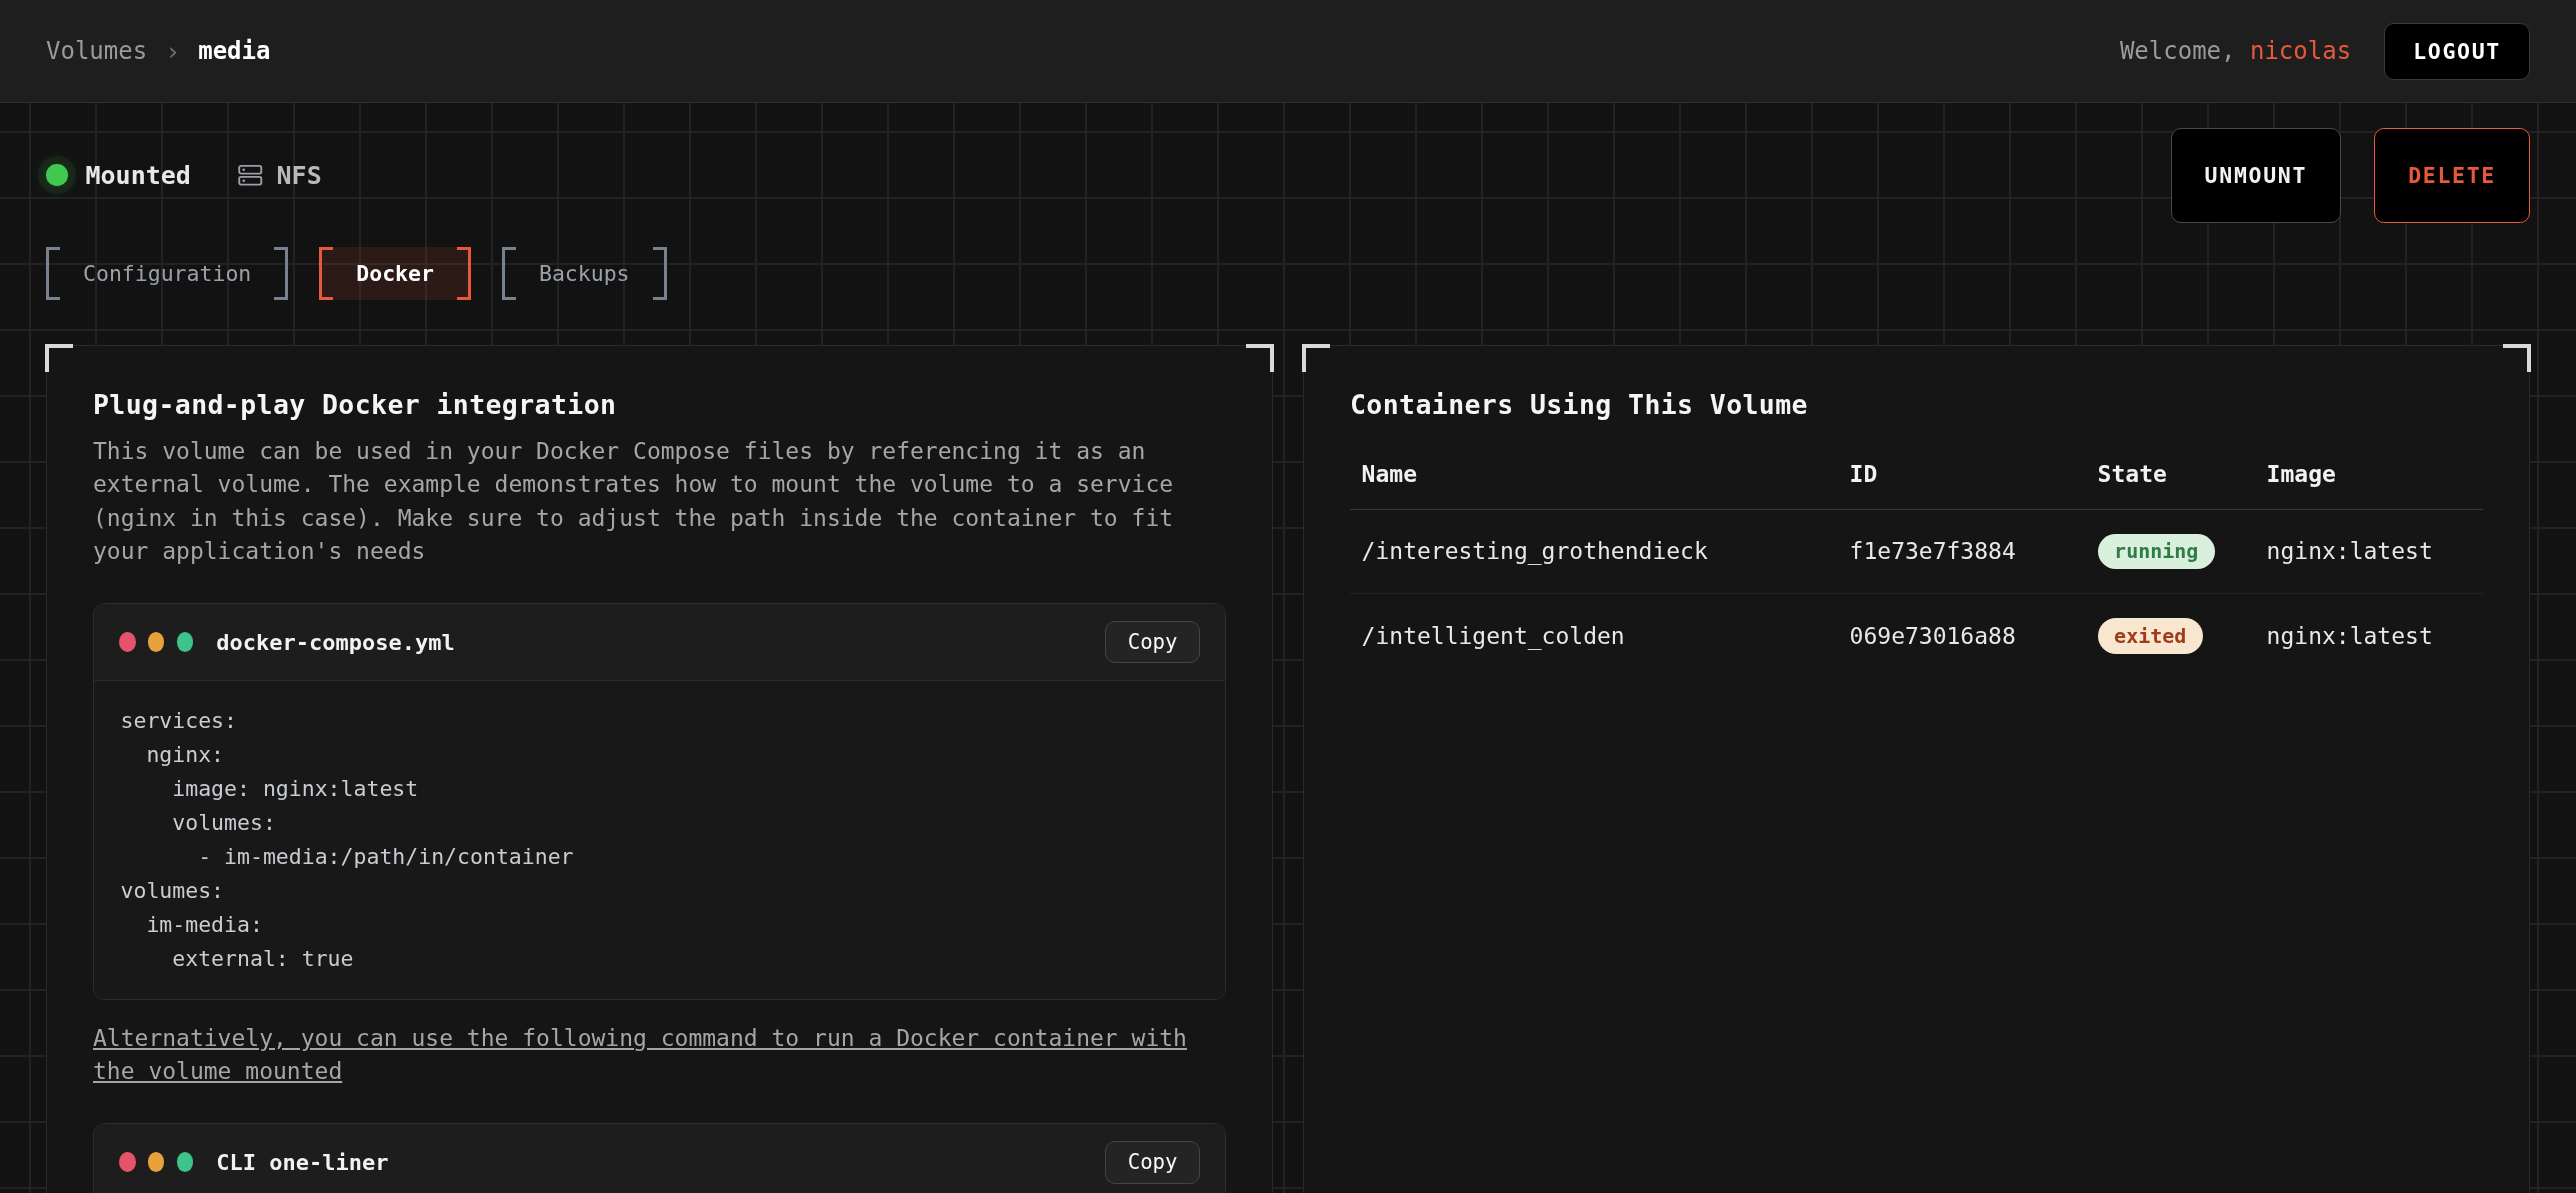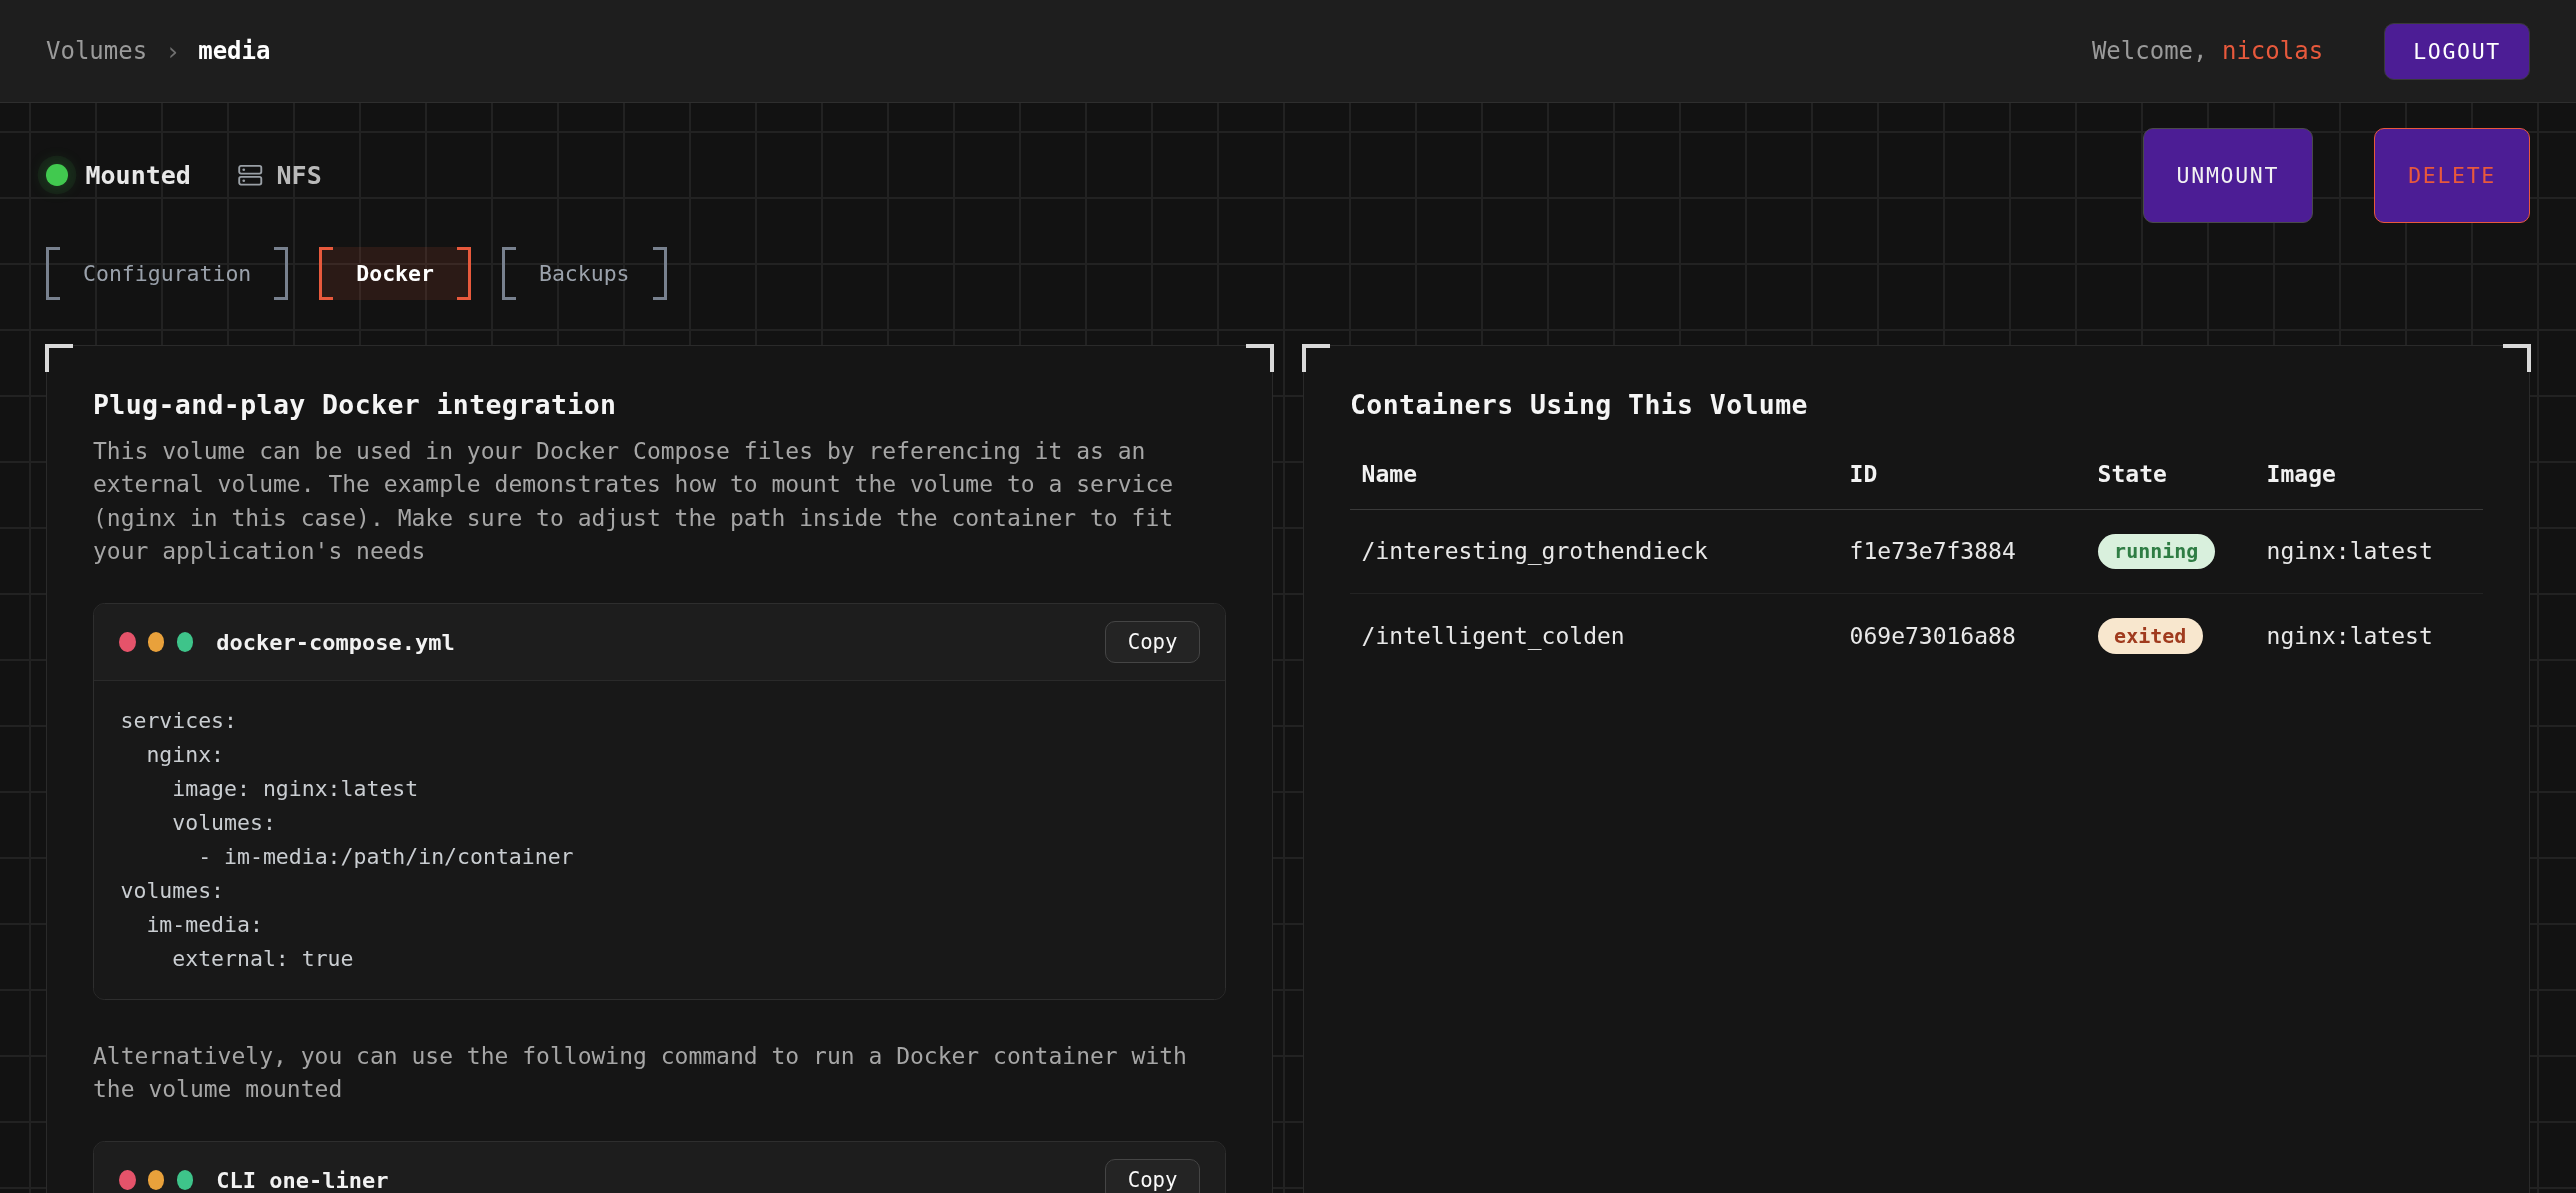--- a/index.html
+++ b/index.html
@@ -17,22 +17,22 @@
     padding:0 46px;
   }
   .crumb { display:flex; align-items:center; gap:18px; font-size:24px; }
   .crumb-parent { color:#9a9a9a; cursor:pointer; }
   .crumb-sep { color:#6f6f6f; font-size:25px; }
   .crumb-current { color:#ffffff; font-weight:bold; }
   .user-area { display:flex; align-items:center; gap:33px; }
   .welcome { font-size:24px; color:#9a9a9a; }
   .username { color:var(--accent,#e8593c); }
   .btn {
-    font-family:inherit; font-weight:normal; letter-spacing:1.7px; cursor:pointer;
-    background:#4c1d95; border-radius:10px; font-size:21.5px; padding:15px 28px;margin-left:28px;
+    font-family:inherit; font-weight:bold; letter-spacing:1.7px; cursor:pointer;
+    background:#000000; border-radius:10px; font-size:21.5px; padding:15px 28px;
   }
   .btn.logout { border:1.7px solid #3a3a3a; color:#ffffff; }
 
   
   main {
     height:1091px; padding:43px 46px 0 46px;
     background-image:
       linear-gradient(#222222 1.7px, transparent 1.7px),
       linear-gradient(90deg, #222222 1.7px, transparent 1.7px);
     background-size:66px 66px;
@@ -86,21 +86,21 @@
   .fname { margin-left:23px; font-size:22px; font-weight:bold; color:#f2f2f2; }
   .copy {
     margin-left:auto; font-family:inherit; font-size:20.7px; color:#fafafa; cursor:pointer;
     background:#242424; border:1.7px solid #454545; border-radius:10px; padding:8.3px 21.5px;
   }
   .code-body {
     padding:23px 26.5px; background:#181818; font-family:inherit;
     font-size:21.5px; line-height:1.58; color:#c9cdd1; white-space:pre; overflow:hidden;
   }
 
-  .cli-intro { margin-top:40px; }
+  .cli-intro { margin-top:22px;text-decoration:underline; }
 
   
   .table { margin-top:41px; }
   .thead, .trow { display:grid; grid-template-columns:488px 248px 169px 1fr; align-items:center; padding-left:11.6px; padding-right:11.6px; }
   .thead { font-size:23px; font-weight:bold; color:#f2f2f2; padding-bottom:21.5px; border-bottom:1.7px solid #3a3a3a; }
   .trow { font-size:23px; color:#e8e8e8; padding-top:24px; padding-bottom:24px; }
   .trow + .trow { border-top:1.7px solid #232323; }
   .badge { display:inline-block; padding:5.8px 16.5px; border-radius:826px; font-size:20px; font-weight:bold; }
   .badge.running { background:var(--running-bg,#d9f0dd); color:var(--running-text,#2f7d44); }
   .badge.exited { background:var(--exited-bg,#f8e7ce); color:var(--exited-text,#a03b1e); }

